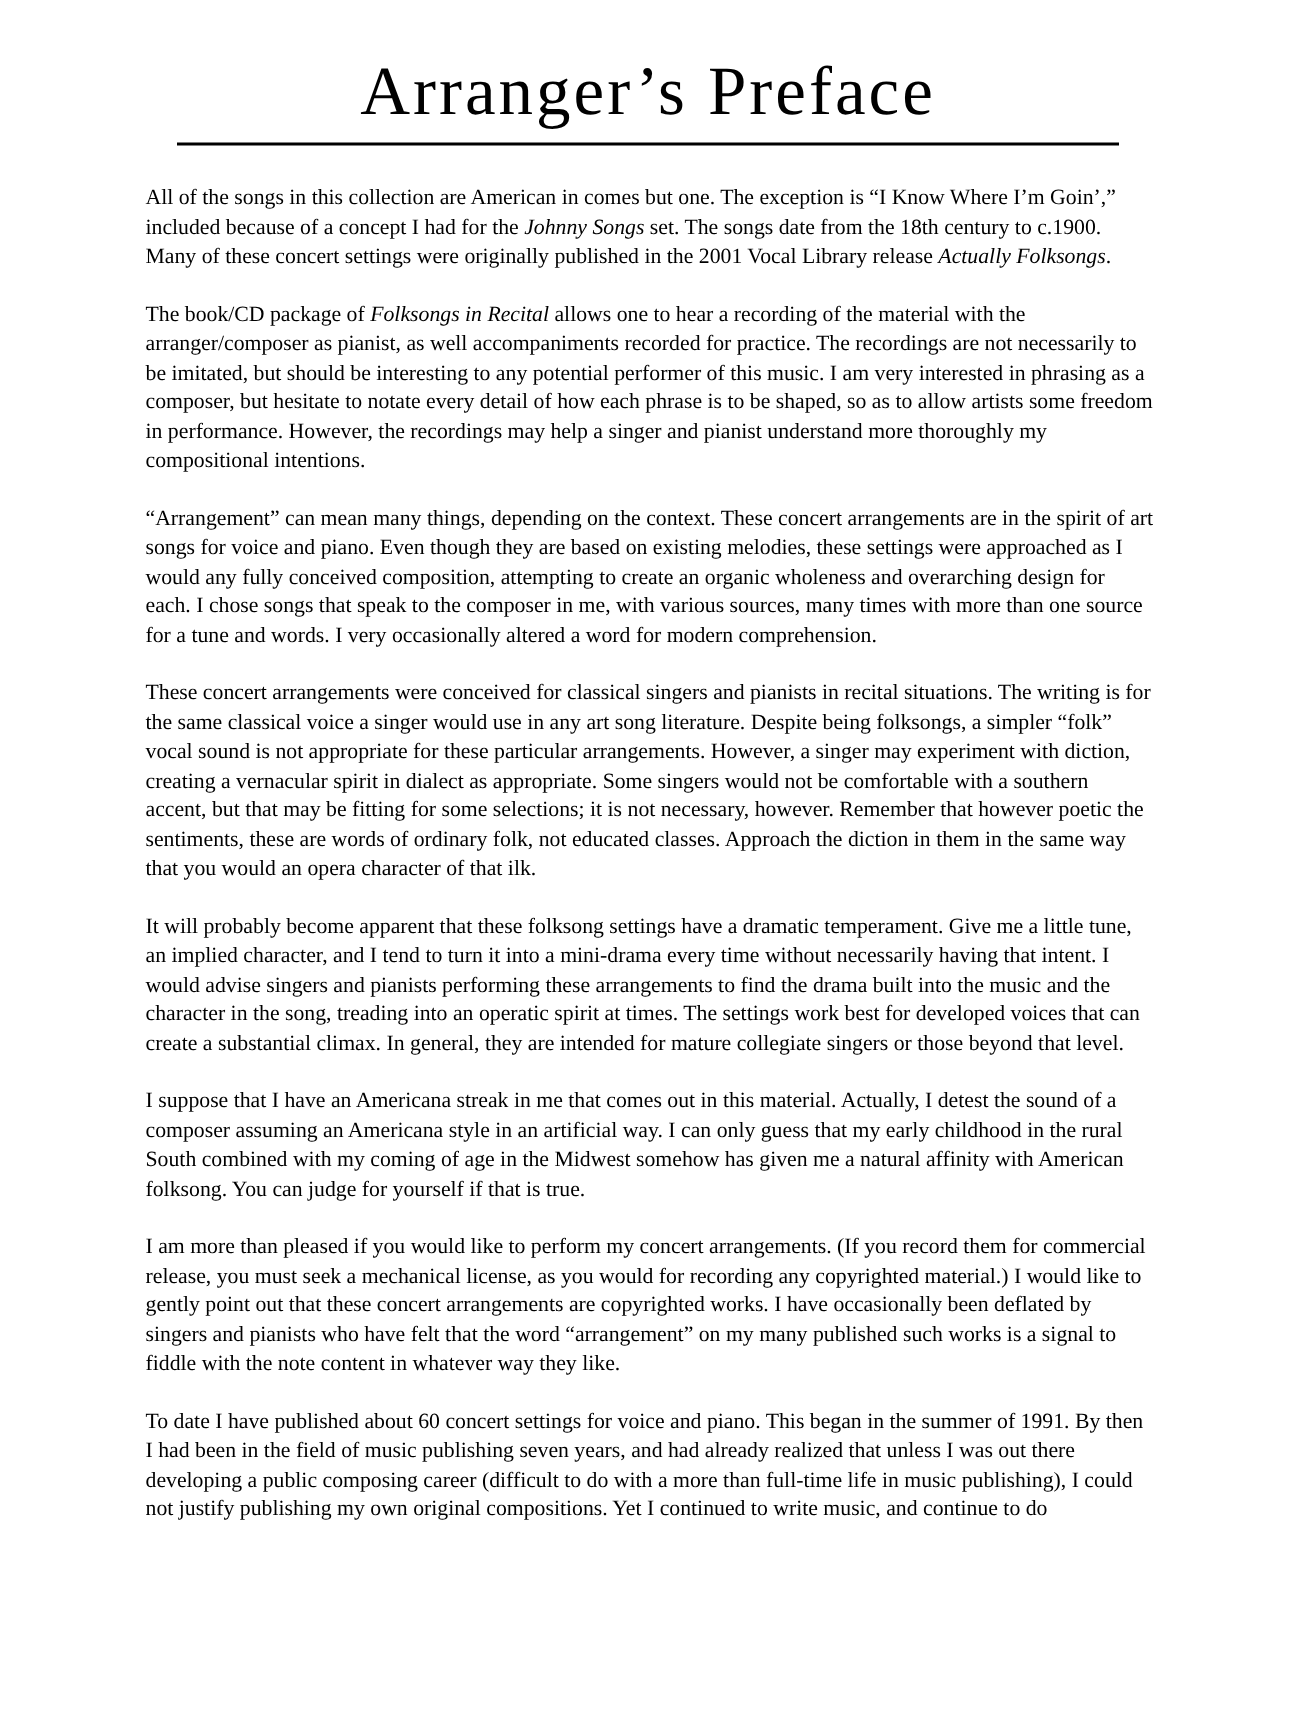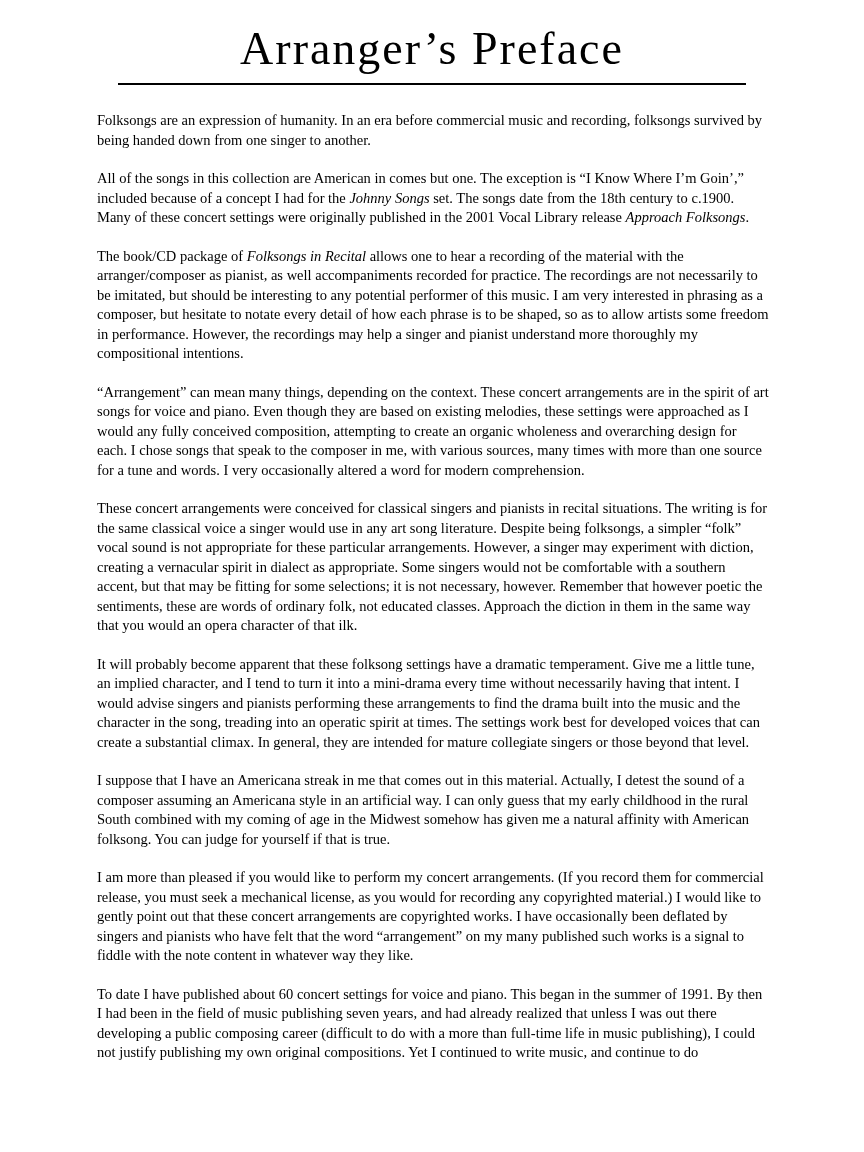--- a/index.html
+++ b/index.html
@@ -12,21 +12,21 @@
     width: 864px;
     height: 1152px;
     margin: 0 auto;
     background: #ffffff;
     overflow: hidden;
     font-family: "Liberation Serif", serif;
     color: #000000;
   }
   .title {
     margin: 0;
-    padding-top: 22px;
+    padding-top: 34px;
     text-align: center;
     font-family: "Liberation Serif", serif;
     font-weight: normal;
     font-size: 46px;
     letter-spacing: 2px;
     color: #000000;
   }
   .title-divider {
     width: 628px;
     margin: 8px auto 0 auto;
@@ -47,22 +47,21 @@
     font-style: italic;
   }
 </style>
 </head>
 <body>
 
 <div class="page">
   <h1 class="title">Arranger’s Preface</h1>
   <hr class="title-divider">
   <div class="preface-body">
-      <p><span>Folksongs are an expression of humanity. In an era before commercial music and recording, folksongs survived by being handed down from one singer to another.</span></p>
-      <p><span>All of the songs in this collection are American in comes but one. The exception is “I Know Where I’m Goin’,” included because of a concept I had for the </span><i>Johnny Songs</i><span> set. The songs date from the 18th century to c.1900. Many of these concert settings were originally published in the 2001 Vocal Library release </span><i>Approach Folksongs</i><span>.</span></p>
+      <p><span>All of the songs in this collection are American in comes but one. The exception is “I Know Where I’m Goin’,” included because of a concept I had for the </span><i>Johnny Songs</i><span> set. The songs date from the 18th century to c.1900. Many of these concert settings were originally published in the 2001 Vocal Library release </span><i>Actually Folksongs</i><span>.</span></p>
       <p><span>The book/CD package of </span><i>Folksongs in Recital</i><span> allows one to hear a recording of the material with the arranger/composer as pianist, as well accompaniments recorded for practice. The recordings are not necessarily to be imitated, but should be interesting to any potential performer of this music. I am very interested in phrasing as a composer, but hesitate to notate every detail of how each phrase is to be shaped, so as to allow artists some freedom in performance. However, the recordings may help a singer and pianist understand more thoroughly my compositional intentions.</span></p>
       <p><span>“Arrangement” can mean many things, depending on the context. These concert arrangements are in the spirit of art songs for voice and piano. Even though they are based on existing melodies, these settings were approached as I would any fully conceived composition, attempting to create an organic wholeness and overarching design for each. I chose songs that speak to the composer in me, with various sources, many times with more than one source for a tune and words. I very occasionally altered a word for modern comprehension.</span></p>
       <p><span>These concert arrangements were conceived for classical singers and pianists in recital situations. The writing is for the same classical voice a singer would use in any art song literature. Despite being folksongs, a simpler “folk” vocal sound is not appropriate for these particular arrangements. However, a singer may experiment with diction, creating a vernacular spirit in dialect as appropriate. Some singers would not be comfortable with a southern accent, but that may be fitting for some selections; it is not necessary, however. Remember that however poetic the sentiments, these are words of ordinary folk, not educated classes. Approach the diction in them in the same way that you would an opera character of that ilk.</span></p>
       <p><span>It will probably become apparent that these folksong settings have a dramatic temperament. Give me a little tune, an implied character, and I tend to turn it into a mini-drama every time without necessarily having that intent. I would advise singers and pianists performing these arrangements to find the drama built into the music and the character in the song, treading into an operatic spirit at times. The settings work best for developed voices that can create a substantial climax. In general, they are intended for mature collegiate singers or those beyond that level.</span></p>
       <p><span>I suppose that I have an Americana streak in me that comes out in this material. Actually, I detest the sound of a composer assuming an Americana style in an artificial way. I can only guess that my early childhood in the rural South combined with my coming of age in the Midwest somehow has given me a natural affinity with American folksong. You can judge for yourself if that is true.</span></p>
       <p><span>I am more than pleased if you would like to perform my concert arrangements. (If you record them for commercial release, you must seek a mechanical license, as you would for recording any copyrighted material.) I would like to gently point out that these concert arrangements are copyrighted works. I have occasionally been deflated by singers and pianists who have felt that the word “arrangement” on my many published such works is a signal to fiddle with the note content in whatever way they like.</span></p>
       <p><span>To date I have published about 60 concert settings for voice and piano. This began in the summer of 1991. By then I had been in the field of music publishing seven years, and had already realized that unless I was out there developing a public composing career (difficult to do with a more than full-time life in music publishing), I could not justify publishing my own original compositions. Yet I continued to write music, and continue to do</span></p>
     </div>
 </div>
 

